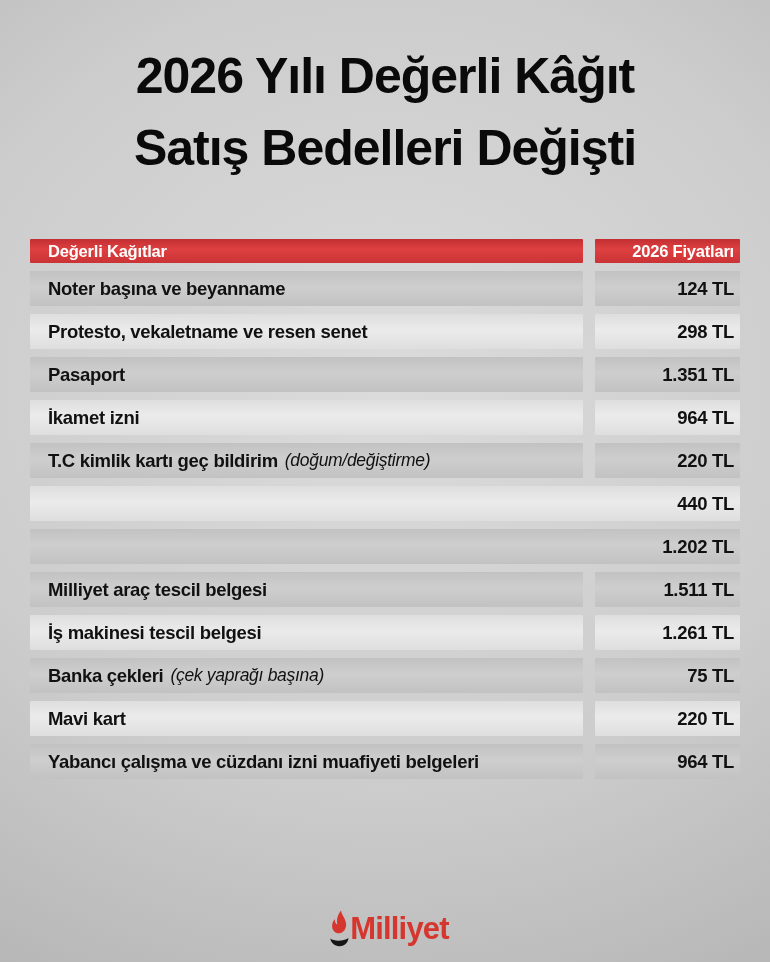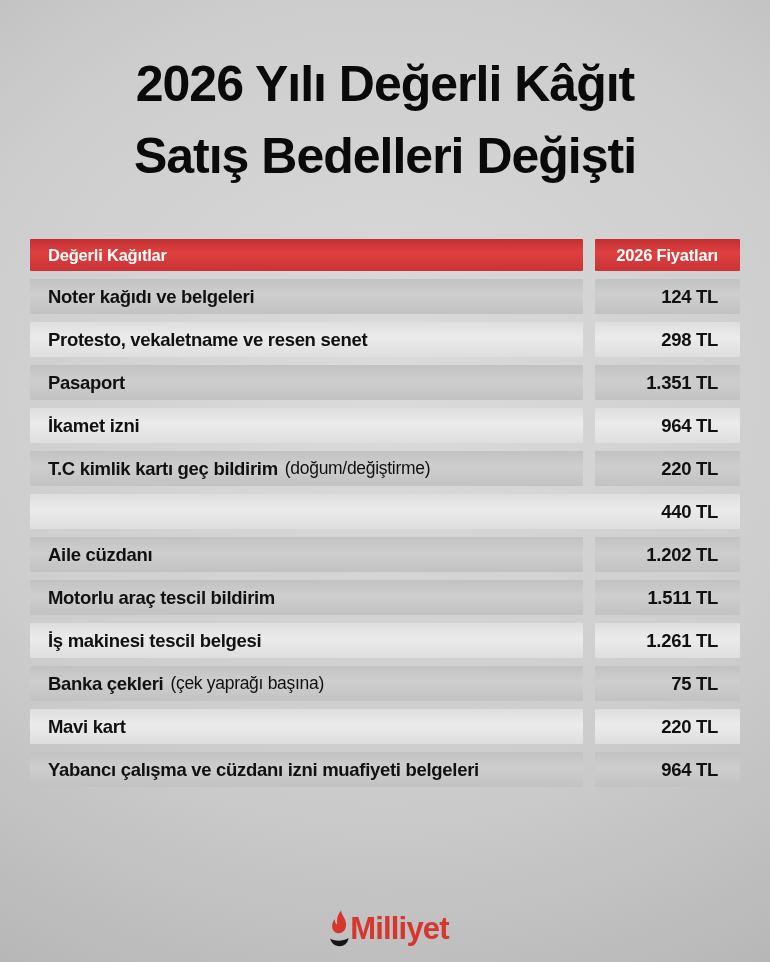--- a/index.html
+++ b/index.html
@@ -6,42 +6,42 @@
   .page{
     position:relative;
     width:770px;height:962px;
     margin:0 auto;
     overflow:hidden;
     font-family:"Liberation Sans", sans-serif;
     background:radial-gradient(120% 85% at 50% 40%, #dbdbdb 0%, #cdcdcd 48%, #ababab 100%);
   }
   
   .title{
-    position:absolute;top:48px;left:0;width:100%;
+    position:absolute;top:40px;left:0;width:100%;
     margin:0;text-align:center;
     font-size:50px;line-height:72px;font-weight:700;
     letter-spacing:-1px;color:#0a0a0a;
   }
   
   .table{position:absolute;top:239px;left:30px;width:710px;}
   .trow{display:flex;gap:12px;margin-bottom:8px;}
   .cell{display:flex;align-items:center;box-sizing:border-box;}
   .cell-left{width:553px;padding-left:18px;}
-  .cell-right{flex:1;justify-content:flex-end;padding-right:22px;}
-  .thead{height:32px;}
+  .cell-right{flex:1;justify-content:flex-end;padding-right:6px;}
+  .thead{height:24px;}
   .thead .cell{
     background:linear-gradient(180deg,#c22f33 0%,#de4040 42%,#ca3336 100%);
     color:#fff;font-size:16.5px;font-weight:700;letter-spacing:-0.2px;
     border-radius:1px;
   }
   .drow{height:35px;}
   .drow .cell{font-size:18.5px;font-weight:700;color:#111;letter-spacing:-0.3px;border-radius:1px;}
   .drow.dark .cell{background:linear-gradient(180deg,#c2c2c2 0%,#cecece 45%,#c2c2c2 100%);}
   .drow.light .cell{background:linear-gradient(180deg,#dedede 0%,#ecebeb 45%,#dedede 100%);}
-  .note{font-weight:400;font-size:17.5px;margin-left:7px;white-space:nowrap;}
+  .note{font-style:italic;font-weight:400;font-size:17.5px;margin-left:7px;white-space:nowrap;}
   .note:empty{display:none;}
   .label{white-space:nowrap;}
   
   .footer{
     position:absolute;top:898px;left:4px;width:100%;
     display:flex;justify-content:center;align-items:center;gap:0;margin-top:12px;
   }
   .flame{width:21px;height:40px;display:block;}
   .brand{
     font-size:31px;font-weight:700;letter-spacing:-0.8px;
@@ -56,21 +56,21 @@
   <h1 class="title"><span>2026 Yılı Değerli Kâğıt</span><br><span>Satış Bedelleri Değişti</span></h1>
 
   <div class="table">
     <div class="trow thead">
       <div class="cell cell-left">Değerli Kağıtlar</div>
       <div class="cell cell-right">2026 Fiyatları</div>
     </div>
     <div>
         <div class="trow drow dark">
     <div class="cell cell-left">
-      <span class="label">Noter kağıdı ve belgeleri</span>
+      <span class="label">Noter başına ve beyanname</span>
 
     </div>
     <div class="cell cell-right">124 TL</div>
   </div>
         <div class="trow drow light">
     <div class="cell cell-left">
       <span class="label">Protesto, vekaletname ve resen senet</span>
 
     </div>
     <div class="cell cell-right">298 TL</div>
@@ -93,29 +93,25 @@
     <div class="cell cell-left">
       <span class="label">T.C kimlik kartı geç bildirim</span>
       <span class="note">(doğum/değiştirme)</span>
     </div>
     <div class="cell cell-right">220 TL</div>
   </div>
         <div class="trow drow light">
     <div class="cell cell-right">440 TL</div>
   </div>
         <div class="trow drow dark">
-    <div class="cell cell-left">
-      <span class="label">Aile cüzdanı</span>
-
-    </div>
     <div class="cell cell-right">1.202 TL</div>
   </div>
         <div class="trow drow dark">
     <div class="cell cell-left">
-      <span class="label">Motorlu araç tescil bildirim</span>
+      <span class="label">Milliyet araç tescil belgesi</span>
 
     </div>
     <div class="cell cell-right">1.511 TL</div>
   </div>
         <div class="trow drow light">
     <div class="cell cell-left">
       <span class="label">İş makinesi tescil belgesi</span>
 
     </div>
     <div class="cell cell-right">1.261 TL</div>

